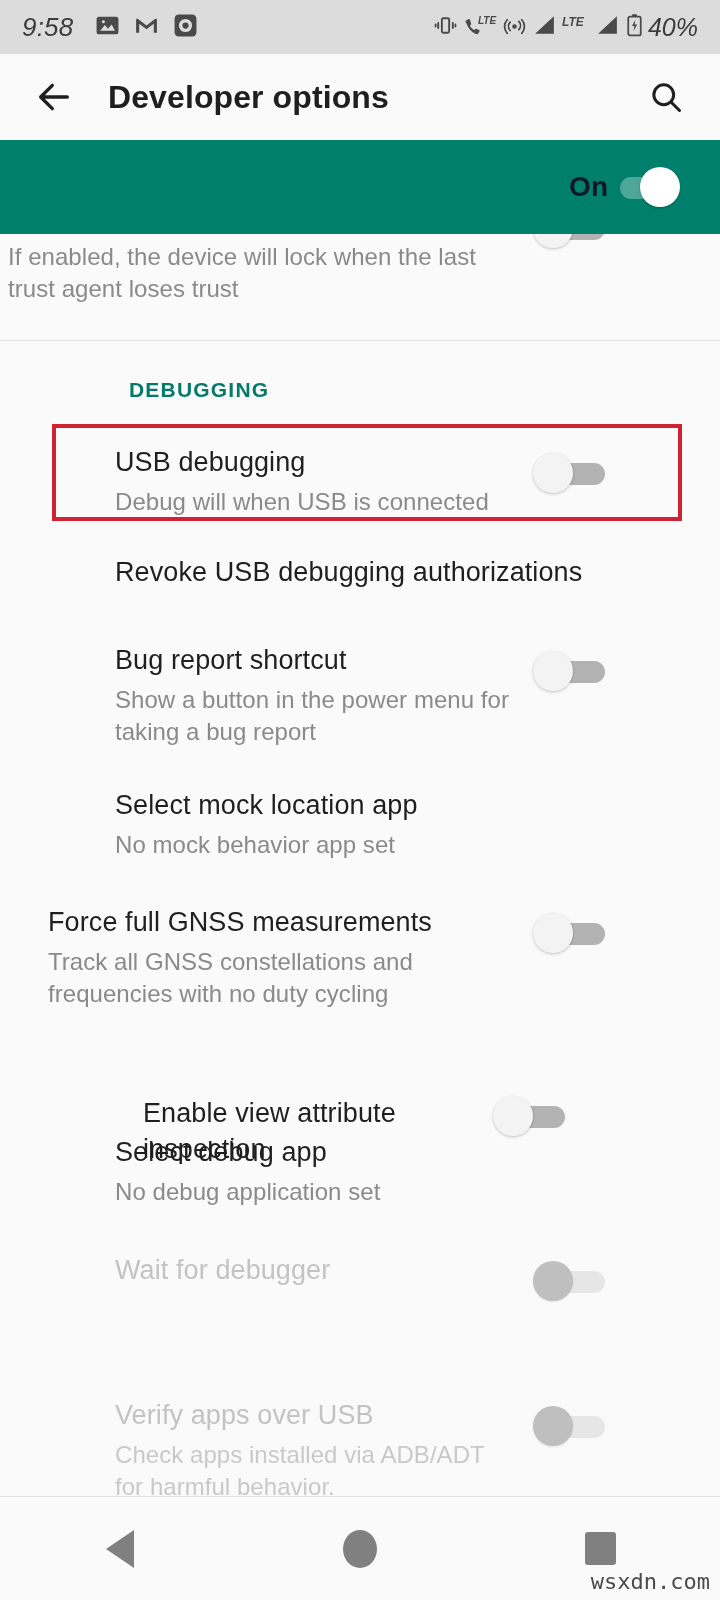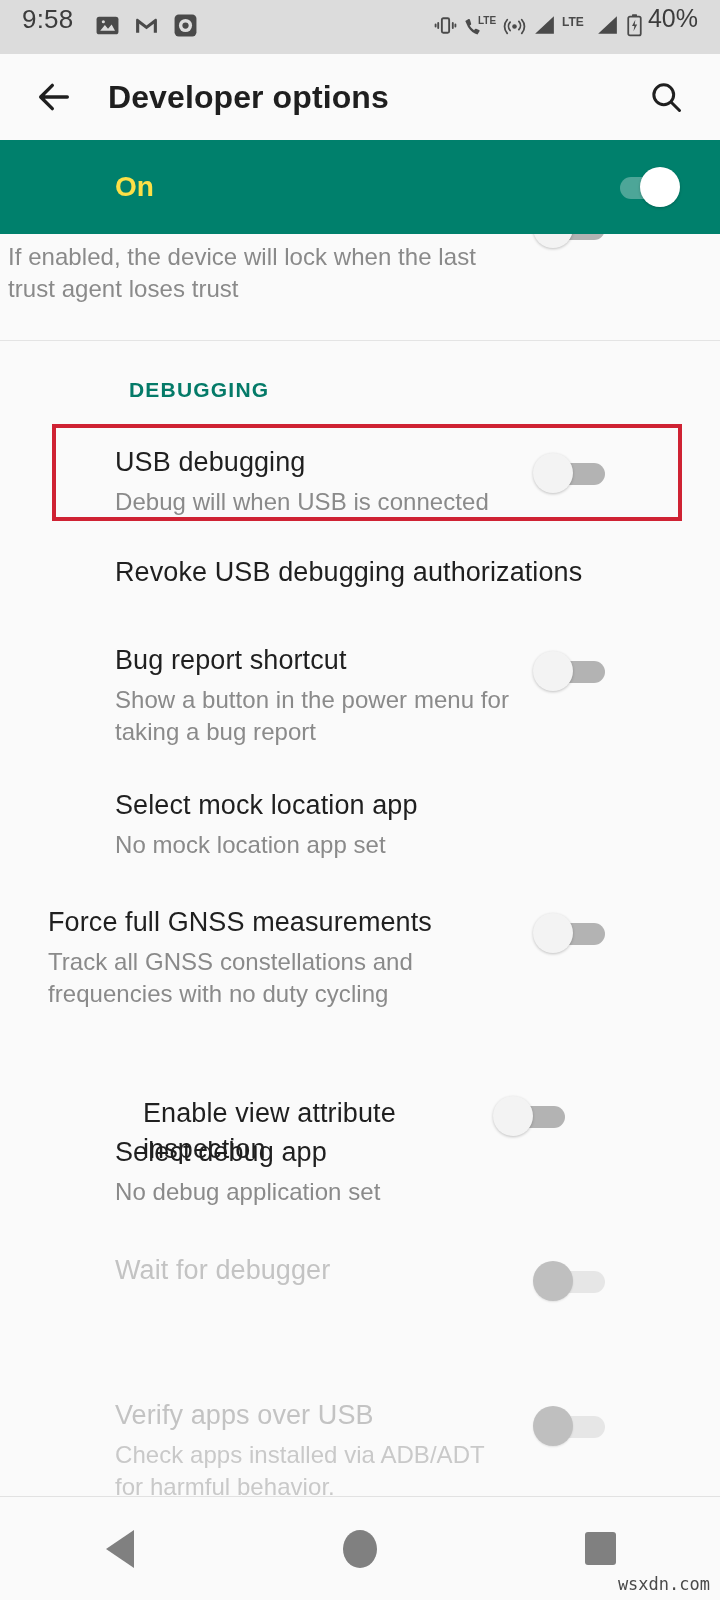--- a/index.html
+++ b/index.html
@@ -7,22 +7,22 @@
     width:720px; height:1600px;
     font-family:"Liberation Sans", sans-serif;
     background:#fafafa;
     overflow:hidden;
   }
   #screen { position:relative; width:720px; height:1600px; background:#fafafa; }
 
   
   .statusbar{
     position:absolute; top:0; left:0; width:720px; height:54px;
-    background:#dcdcdc; display:flex; 
-    padding:4px 22px; color:#4a4a4a;
+    background:#dcdcdc; display:flex; align-items:center;
+    padding:4px 22px; color:#4a4a4a;font-style:italic;
   }
   .sb-time{ font-size:26px; color:#3c3c3c; letter-spacing:.2px; }
   .sb-left-icons{ display:flex; align-items:center; gap:14px; margin-left:22px; }
   .sb-spacer{ flex:1; }
   .sb-right-icons{ display:flex; align-items:center; gap:5px; }
   .sb-batt-text{ font-size:25px; color:#3c3c3c; margin-left:4px; }
   .ic{ display:block; }
 
   
   .appbar{
@@ -68,21 +68,21 @@
   }
   .sw.disabled .sw-track{ background:#e6e6e6; }
   .sw.disabled .sw-thumb{ background:#bfbfbf; box-shadow:0 1px 2px rgba(0,0,0,0.10); }
 
   
   .masterbar{
     position:absolute; top:0; left:0; width:720px; height:94px;
     background:#00806c; display:flex; align-items:center;
     padding:0 40px 0 115px; z-index:5;
   }
-  .masterbar-label{ font-size:28px; color:#fde047; flex:1; font-weight:bold; }
+  .masterbar-label{ font-size:28px; color:#0f172a; flex:1; font-weight:bold;text-align:right; }
   .sw-on{ position:relative; width:72px; height:44px; flex:0 0 72px; }
   .sw-on .sw-track{ background:rgba(255,255,255,0.30); right:4px; }
   .sw-on .sw-thumb{ left:auto; right:0; background:#ffffff; }
 
   .divider{ height:1px; background:#e4e4e4; margin:0; }
 
   .section-header{
     font-size:21px; color:#047a68; font-weight:bold;
     letter-spacing:1.2px; padding:0 115px;
   }
@@ -101,21 +101,21 @@
   .nav-btn{ width:104px; height:104px; display:flex; align-items:center; justify-content:center; }
   .nav-back{
     width:0; height:0; border-top:19px solid transparent; border-bottom:19px solid transparent;
     border-right:28px solid #808080;
   }
   .nav-home{ width:34px; height:38px; border-radius:50%; background:#808080; }
   .nav-recent{ width:31px; height:33px; background:#808080; border-radius:3px; }
 
   .watermark{
     position:absolute; right:10px; bottom:6px;
-    font-size:17px; color:#4a4a4a;
+    font-size:22px; color:#4a4a4a;
     font-family:"DejaVu Sans Mono", monospace; z-index:9;margin-left:28px;
   }
 </style>
 </head>
 <body>
 
 <div id="screen">
 
   <div class="statusbar">
     <span class="sb-time">9:58</span>
@@ -251,21 +251,21 @@
           <div class="sw-track"></div>
           <div class="sw-thumb"></div>
         </div>
       </div>
     </div>
 
     <div class="row" style="position:absolute; top:648px; left:0; width:720px;">
       <div class="row-inner">
         <div class="row-text">
           <div class="row-title">Select mock location app</div>
-          <div class="row-sub">No mock location app set</div>
+          <div class="row-sub">No mock behavior app set</div>
         </div>
       </div>
     </div>
 
     <div class="row" style="position:absolute; top:765px; left:0; width:720px;padding-left:48px;">
       <div class="row-inner">
         <div class="row-text">
           <div class="row-title">Force full GNSS measurements</div>
           <div class="row-sub">Track all GNSS constellations and frequencies with no duty cycling</div>
         </div>

